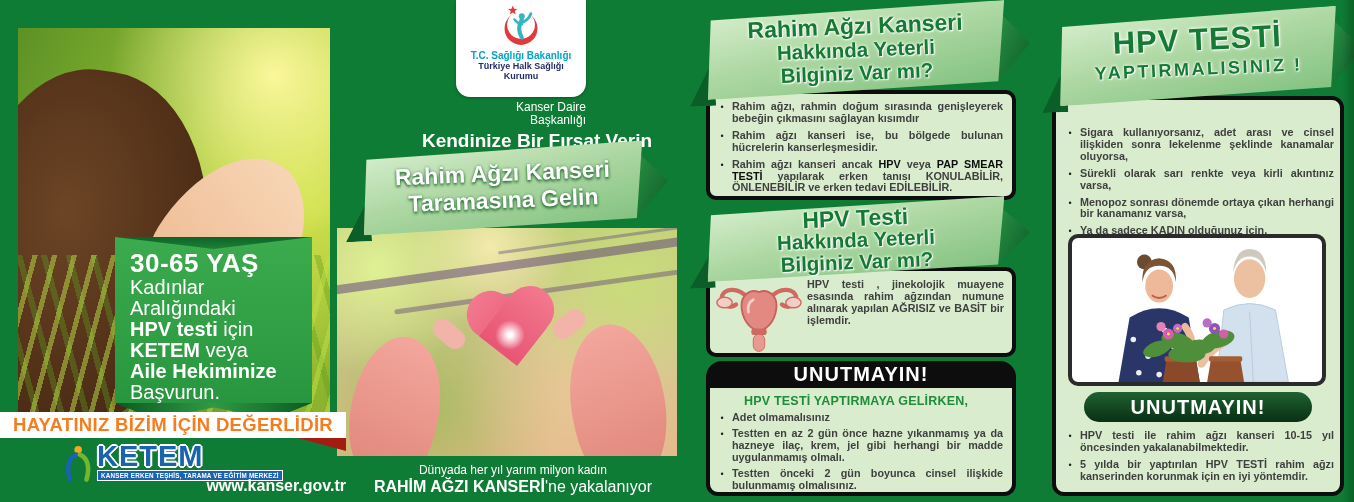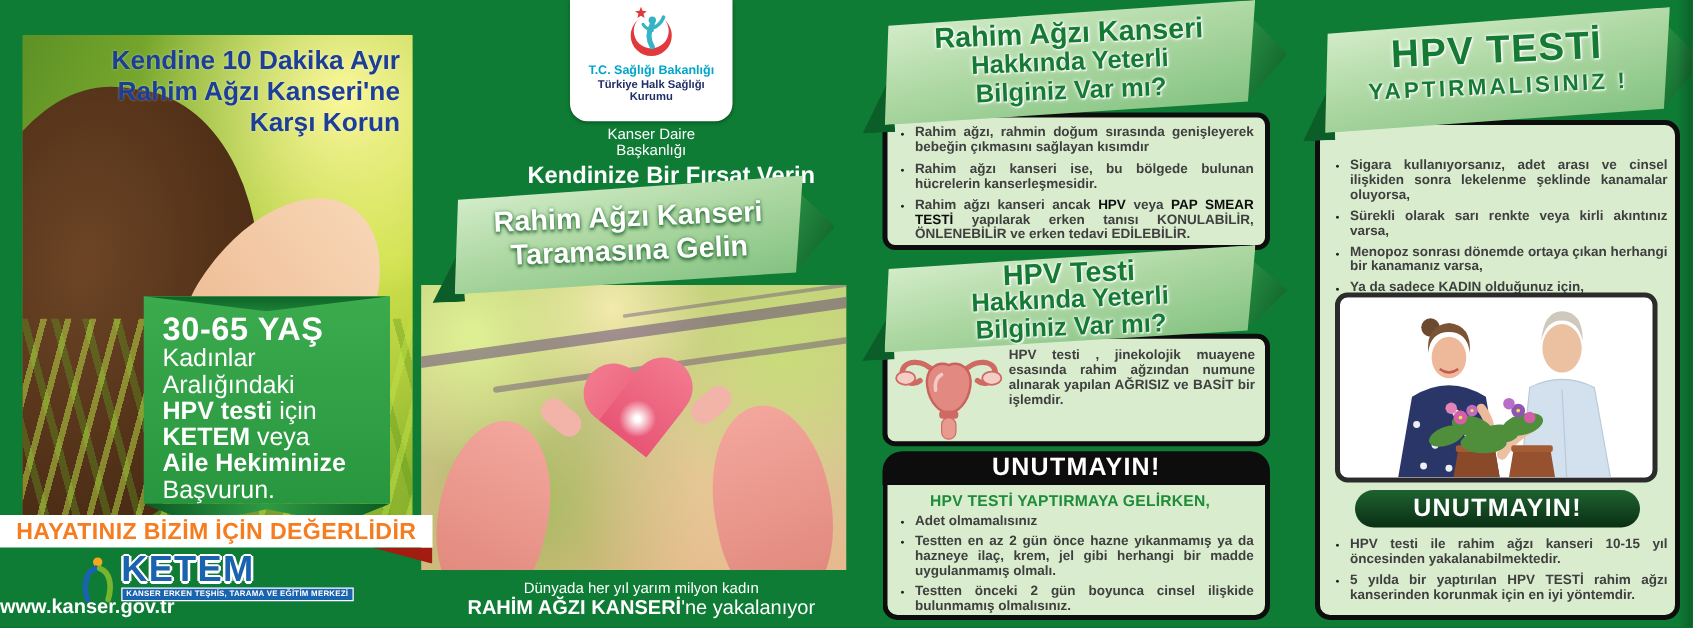--- a/index.html
+++ b/index.html
@@ -48,30 +48,30 @@
     background:#fff; display:flex; align-items:center; justify-content:center; }
   .life-text { color:#f57d1f; font-size:18.5px; font-weight:800; letter-spacing:.3px; }
   .red-fold { position:absolute; left:298px; top:438px; width:48px; height:13px; z-index:7;
     background:#a31c12; clip-path:polygon(0 0,100% 0,100% 100%); }
 
   .ketem-row { position:absolute; left:64px; top:443px; display:flex; gap:3px; align-items:flex-start; z-index:7; }
   .ketem-name { color:#1a63ae; font-size:29px; font-weight:800; line-height:26px; letter-spacing:1px;
     text-shadow:-2px 0 0 #fff,2px 0 0 #fff,0 -2px 0 #fff,0 2px 0 #fff,-1px -1px 0 #fff,1px 1px 0 #fff,-1px 1px 0 #fff,1px -1px 0 #fff; }
   .ketem-sub { background:#1a63ae; color:#fff; font-size:6.3px; font-weight:700; letter-spacing:.2px;
     padding:1px 3px; border:1px solid #fff; width:fit-content; margin-top:1px; }
-  .ketem-url { position:absolute; left:0; top:477px; width:346px; text-align:left; z-index:7;
+  .ketem-url { position:absolute; left:0; top:477px; width:346px; text-align:right; z-index:7;
     color:#fff; font-weight:700; font-size:16px; text-decoration:none; display:block; }
 
   
   .gov-card { position:absolute; left:456px; top:0; width:130px; height:97px; z-index:4;
     background:#fff; border-radius:0 0 14px 14px; text-align:center; padding-top:3px;
     box-shadow:0 1px 3px rgba(0,0,0,.3); }
   .gov-t1 { color:#00a5c8; font-size:10px; font-weight:700; margin-top:-3px; }
   .gov-t2, .gov-t3 { color:#232e68; font-size:9px; font-weight:700; line-height:10px; }
-  .gov-dept { position:absolute; left:456px; top:101px; width:130px; text-align:center;
+  .gov-dept { position:absolute; left:456px; top:101px; width:130px; text-align:right;
     color:#fff; font-size:12px; line-height:13px; }
   .gov-dept span { display:block; }
   .invite { position:absolute; left:367px; top:130px; width:340px; text-align:center;
     color:#fff; font-size:19px; font-weight:700; }
 
   .ribbon { position:absolute; transform:rotate(-2.3deg); }
   .rb-face { position:absolute; inset:0;
     background:linear-gradient(168deg,#d8efcf 0%,#aed8a3 45%,#7fc07e 100%);
     clip-path:polygon(2% 10%,100% 0,97% 92%,0 100%); }
   .rb-fold-r { position:absolute; right:-24px; top:10%; width:32px; height:80%;
@@ -164,25 +164,20 @@
 <body>
 
 <div class="stage">
 
   <section>
     <div class="photo-woman">
       <div class="pw-hair"></div>
       <div class="pw-face"></div>
       <div class="pw-smile"></div>
       <div class="pw-grass"></div>
-      <div class="headline">
-        <span>Kendine 10 Dakika Ayır</span>
-        <span>Rahim Ağzı Kanseri'ne</span>
-        <span>Karşı Korun</span>
-      </div>
     </div>
 
     <div class="age-box">
       <div class="ab-fold-top"></div>
       <div class="ab-title">30-65 YAŞ</div>
       <div class="ab-line">Kadınlar</div>
       <div class="ab-line">Aralığındaki</div>
       <div class="ab-line"><b>HPV testi</b><span> için</span></div>
       <div class="ab-line"><b>KETEM</b><span> veya</span></div>
       <div class="ab-line"><b>Aile Hekiminize</b></div>

